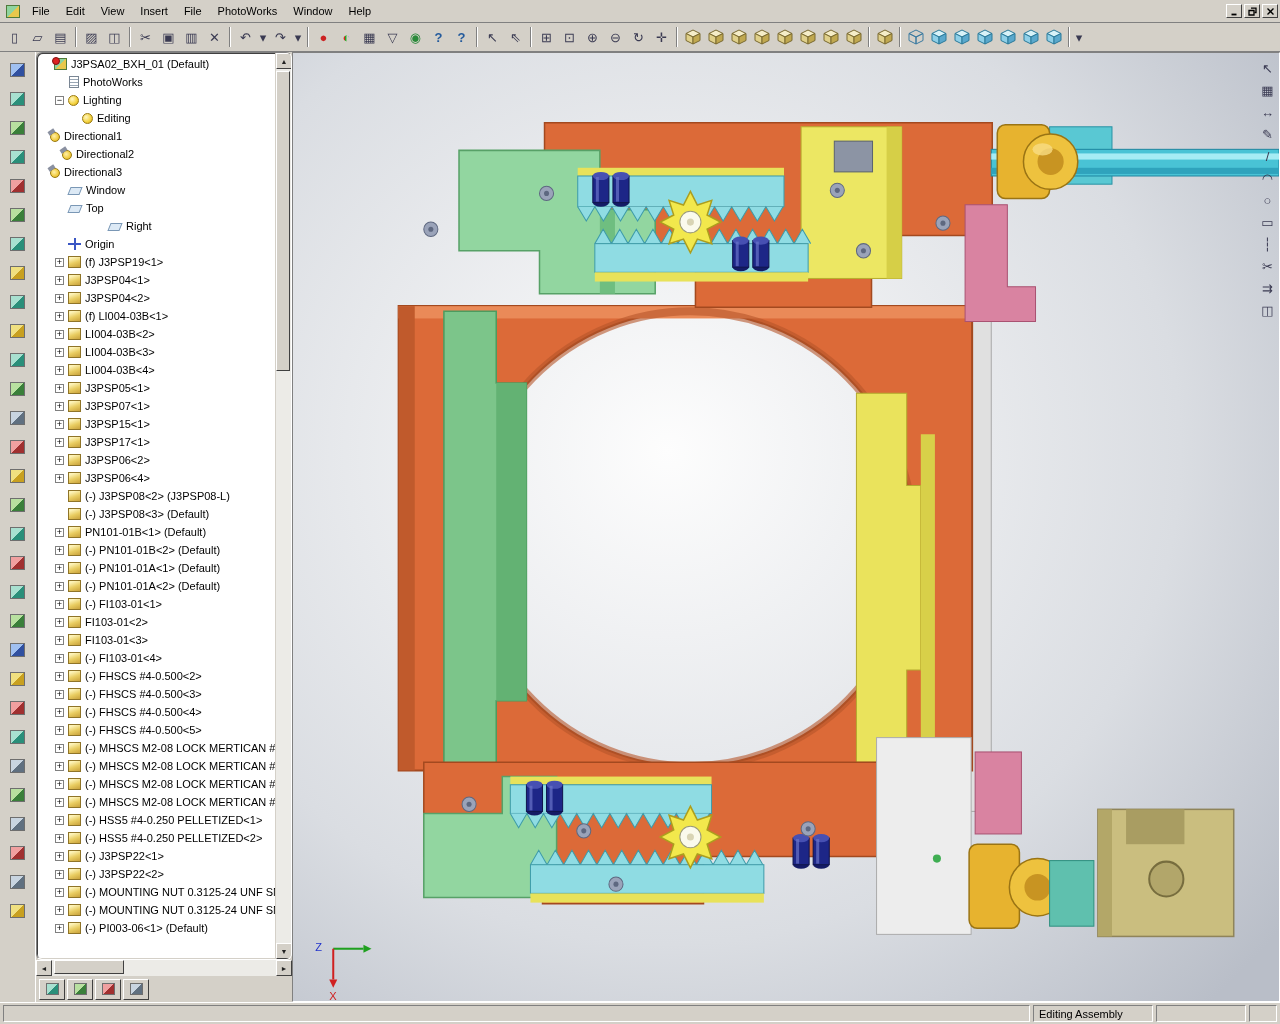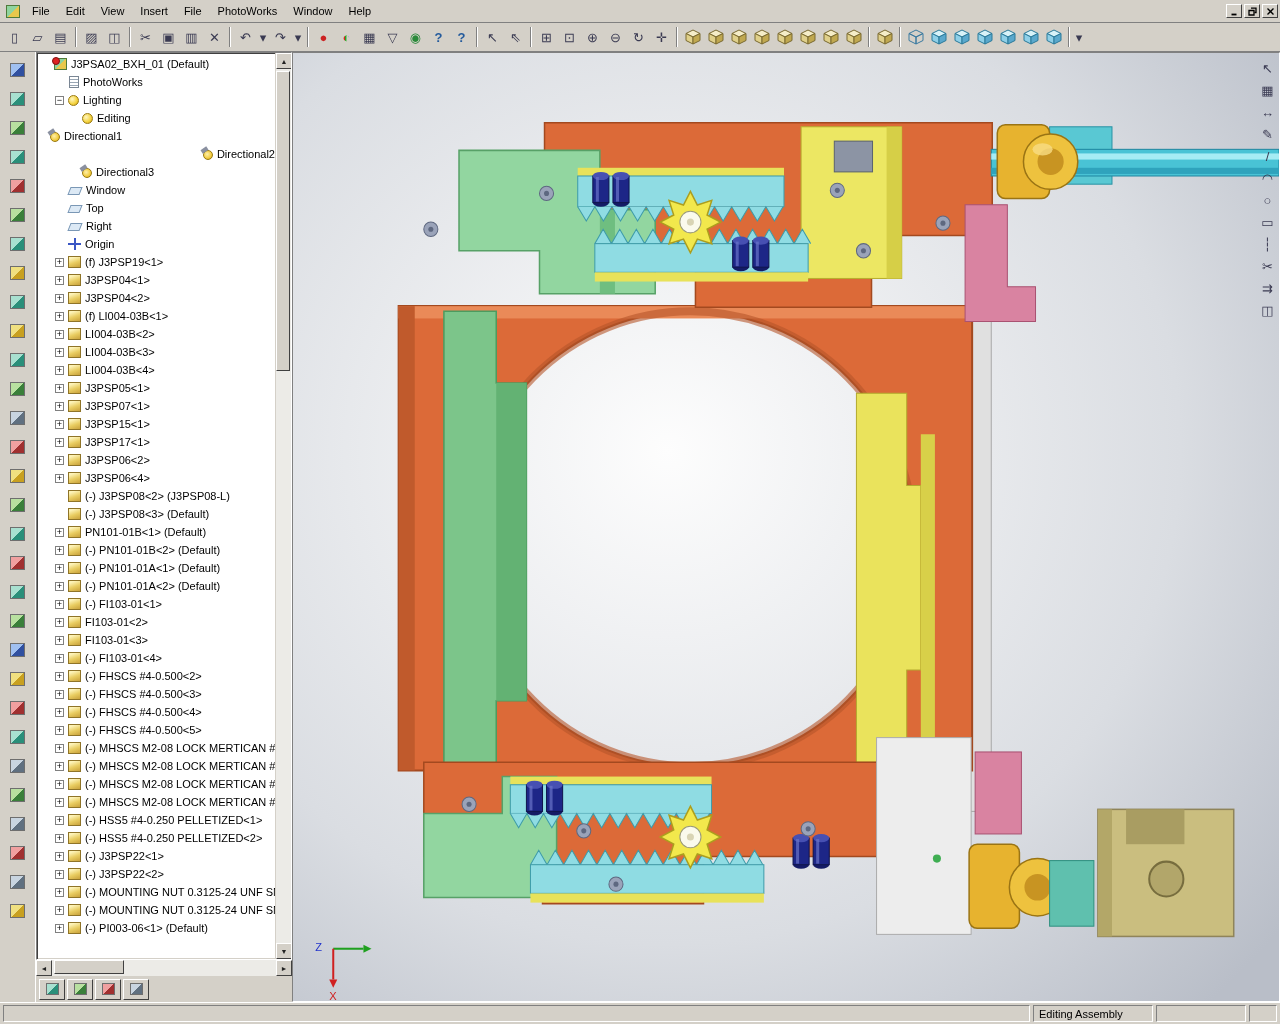--- a/index.html
+++ b/index.html
@@ -34,21 +34,21 @@
 
   
   .main { flex:1; display:flex; min-height:0; }
 
   .left-strip { width:36px; flex:none; background:#d4d0c8; display:flex; flex-direction:column; align-items:center; padding-top:5px; gap:4px; overflow:hidden; border-right:1px solid #fff; }
   .ls-btn { width:25px; height:25px; display:flex; align-items:center; justify-content:center; border:1px solid transparent; flex:none; }
 
   
   .tree-panel { width:256px; flex:none; display:flex; flex-direction:column; background:#d4d0c8; min-height:0; }
   .sunken { border:1px solid; border-color:#808080 #ffffff #ffffff #808080; box-shadow:inset 1px 1px 0 #404040, inset -1px -1px 0 #d4d0c8; }
-  .tree-view { flex:1; min-height:0; background:#fff; display:flex; overflow:hidden; }
+  .tree-view { flex:1; min-height:0; background:#fff; display:flex; overflow:hidden;border-radius:6px; }
   .tree-rows { flex:1; overflow:hidden; padding-top:2px; }
   .tree-row { height:18px; display:flex; align-items:center; white-space:nowrap; overflow:hidden; }
   .expander { width:9px; height:9px; flex:none; border:1px solid #808080; background:#fff; color:#000; font-size:9px; line-height:7px; text-align:center; margin-right:3px; }
   .exp-spacer { width:12px; flex:none; }
   .tree-label { font-size:11px; }
 
   .ti { width:13px; height:12px; margin:0 4px 0 1px; flex:none; position:relative; }
   .ti-part { background:linear-gradient(160deg,#fdf3b8 15%,#e9cd62 55%,#c9a23c); border:1px solid #8f7428; }
   .ti-assembly-root { background:linear-gradient(135deg,#8fd49e 0 50%,#e8c84c 50%); border:1px solid #4f7a3a; }
   .ti-assembly-root::after { content:""; position:absolute; left:-3px; top:-2px; width:6px; height:6px; background:#d22; border:1px solid #801010; border-radius:50%; }
@@ -474,41 +474,41 @@
             <div class="tree-row" style="padding-left: 32px;">
               <span class="exp-spacer"></span>
               <span class="ti ti-ambient"></span>
               <span class="tree-label">Editing</span>
             </div>
             <div class="tree-row" style="">
               <span class="exp-spacer"></span>
               <span class="ti ti-directional"></span>
               <span class="tree-label">Directional1</span>
             </div>
-            <div class="tree-row" style="padding-left: 32px; justify-content: flex-end;">
+            <div class="tree-row" style="padding-left: 12px;">
               <span class="exp-spacer"></span>
               <span class="ti ti-directional"></span>
               <span class="tree-label">Directional2</span>
             </div>
-            <div class="tree-row" style="padding-left: 32px;">
+            <div class="tree-row" style="">
               <span class="exp-spacer"></span>
               <span class="ti ti-directional"></span>
               <span class="tree-label">Directional3</span>
             </div>
             <div class="tree-row" style="padding-left: 18px;">
               <span class="exp-spacer"></span>
               <span class="ti ti-plane"></span>
               <span class="tree-label">Window</span>
             </div>
             <div class="tree-row" style="padding-left: 18px;">
               <span class="exp-spacer"></span>
               <span class="ti ti-plane"></span>
               <span class="tree-label">Top</span>
             </div>
-            <div class="tree-row" style="padding-left: 18px;">
+            <div class="tree-row" style="padding-left: 18px; margin-left: 40px;">
               <span class="exp-spacer"></span>
               <span class="ti ti-plane"></span>
               <span class="tree-label">Right</span>
             </div>
             <div class="tree-row" style="padding-left: 18px;">
               <span class="exp-spacer"></span>
               <span class="ti ti-origin"></span>
               <span class="tree-label">Origin</span>
             </div>
             <div class="tree-row" style="padding-left: 18px;">

